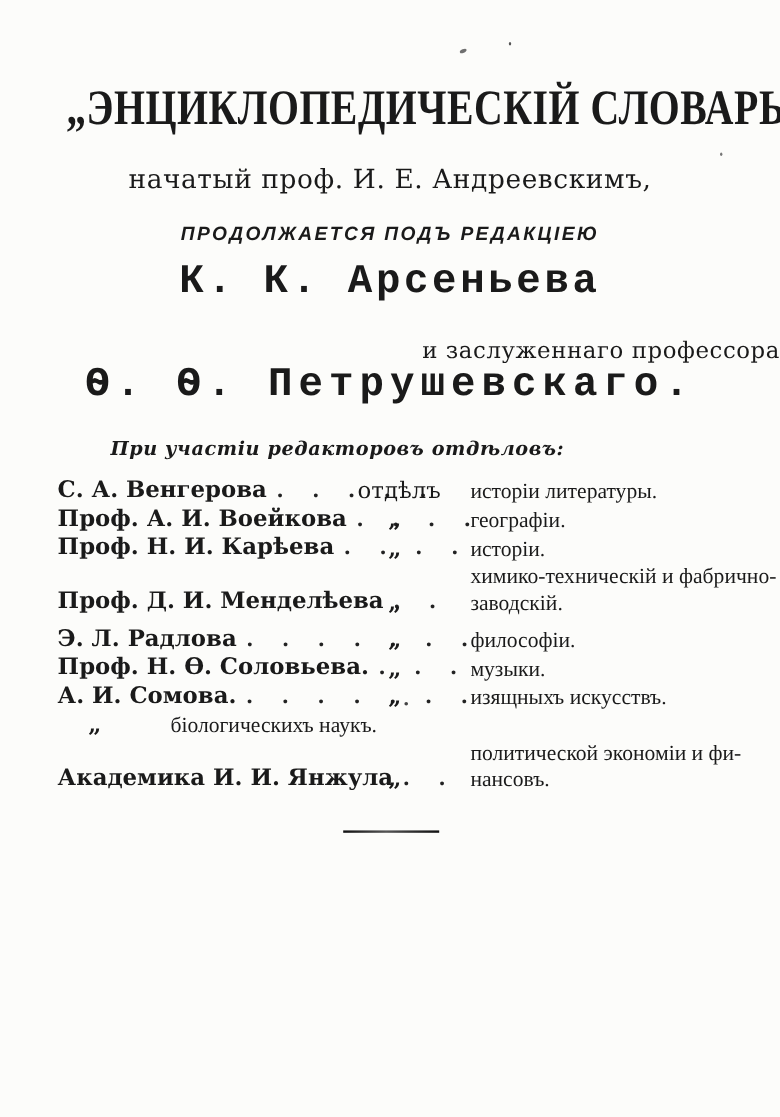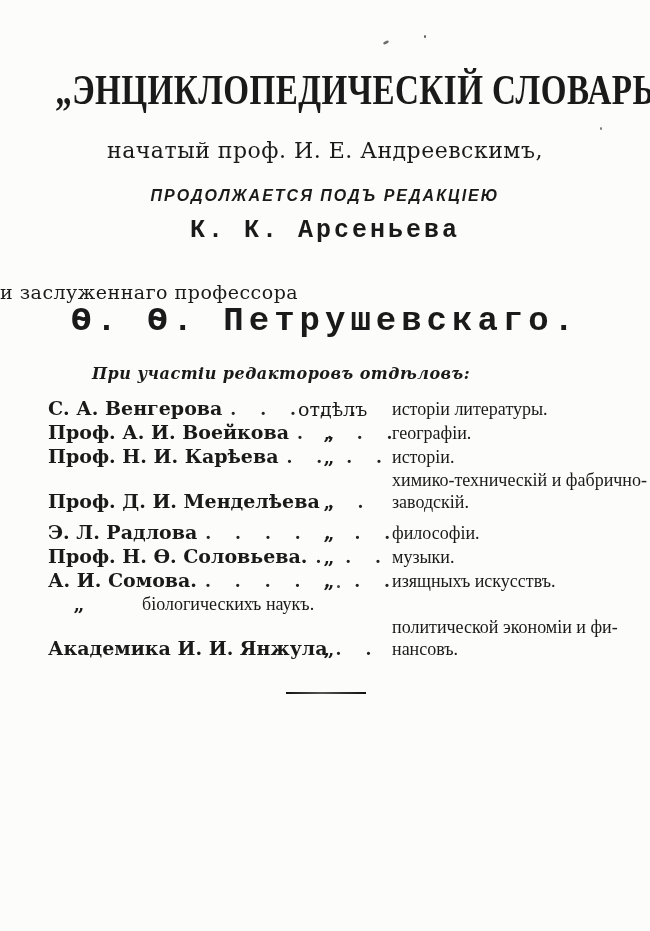--- a/index.html
+++ b/index.html
@@ -21,23 +21,23 @@
   }
   .continued{
     position:absolute;top:187px;left:0;width:100%;text-align:center;
     font-family:"Liberation Sans","DejaVu Sans",sans-serif;
     font-style:italic;font-weight:700;font-size:16px;letter-spacing:2px;
   }
   .slab{
     position:absolute;left:0;width:100%;text-align:center;white-space:nowrap;
     font-family:"Liberation Mono","DejaVu Sans Mono",monospace;font-weight:700;
   }
-  .editor-main{top:216px;font-size:25px;letter-spacing:3px;}
+  .editor-main{top:216px;font-size:34px;letter-spacing:3px;}
   .and-professor{
-    position:absolute;top:281px;left:0;width:100%;text-align:left;
+    position:absolute;top:281px;left:0;width:100%;text-align:right;
     font-family:"DejaVu Serif",serif;font-size:19px;letter-spacing:0.5px;
   }
   .editor-second{top:302px;font-size:34px;letter-spacing:5px;}
   .section-heading{
     position:absolute;top:364px;left:92px;
     font-family:"DejaVu Serif",serif;font-style:italic;font-weight:700;
     font-size:16px;letter-spacing:0.5px;
   }
   
   .editors{position:absolute;top:397px;left:48px;right:36px;}

